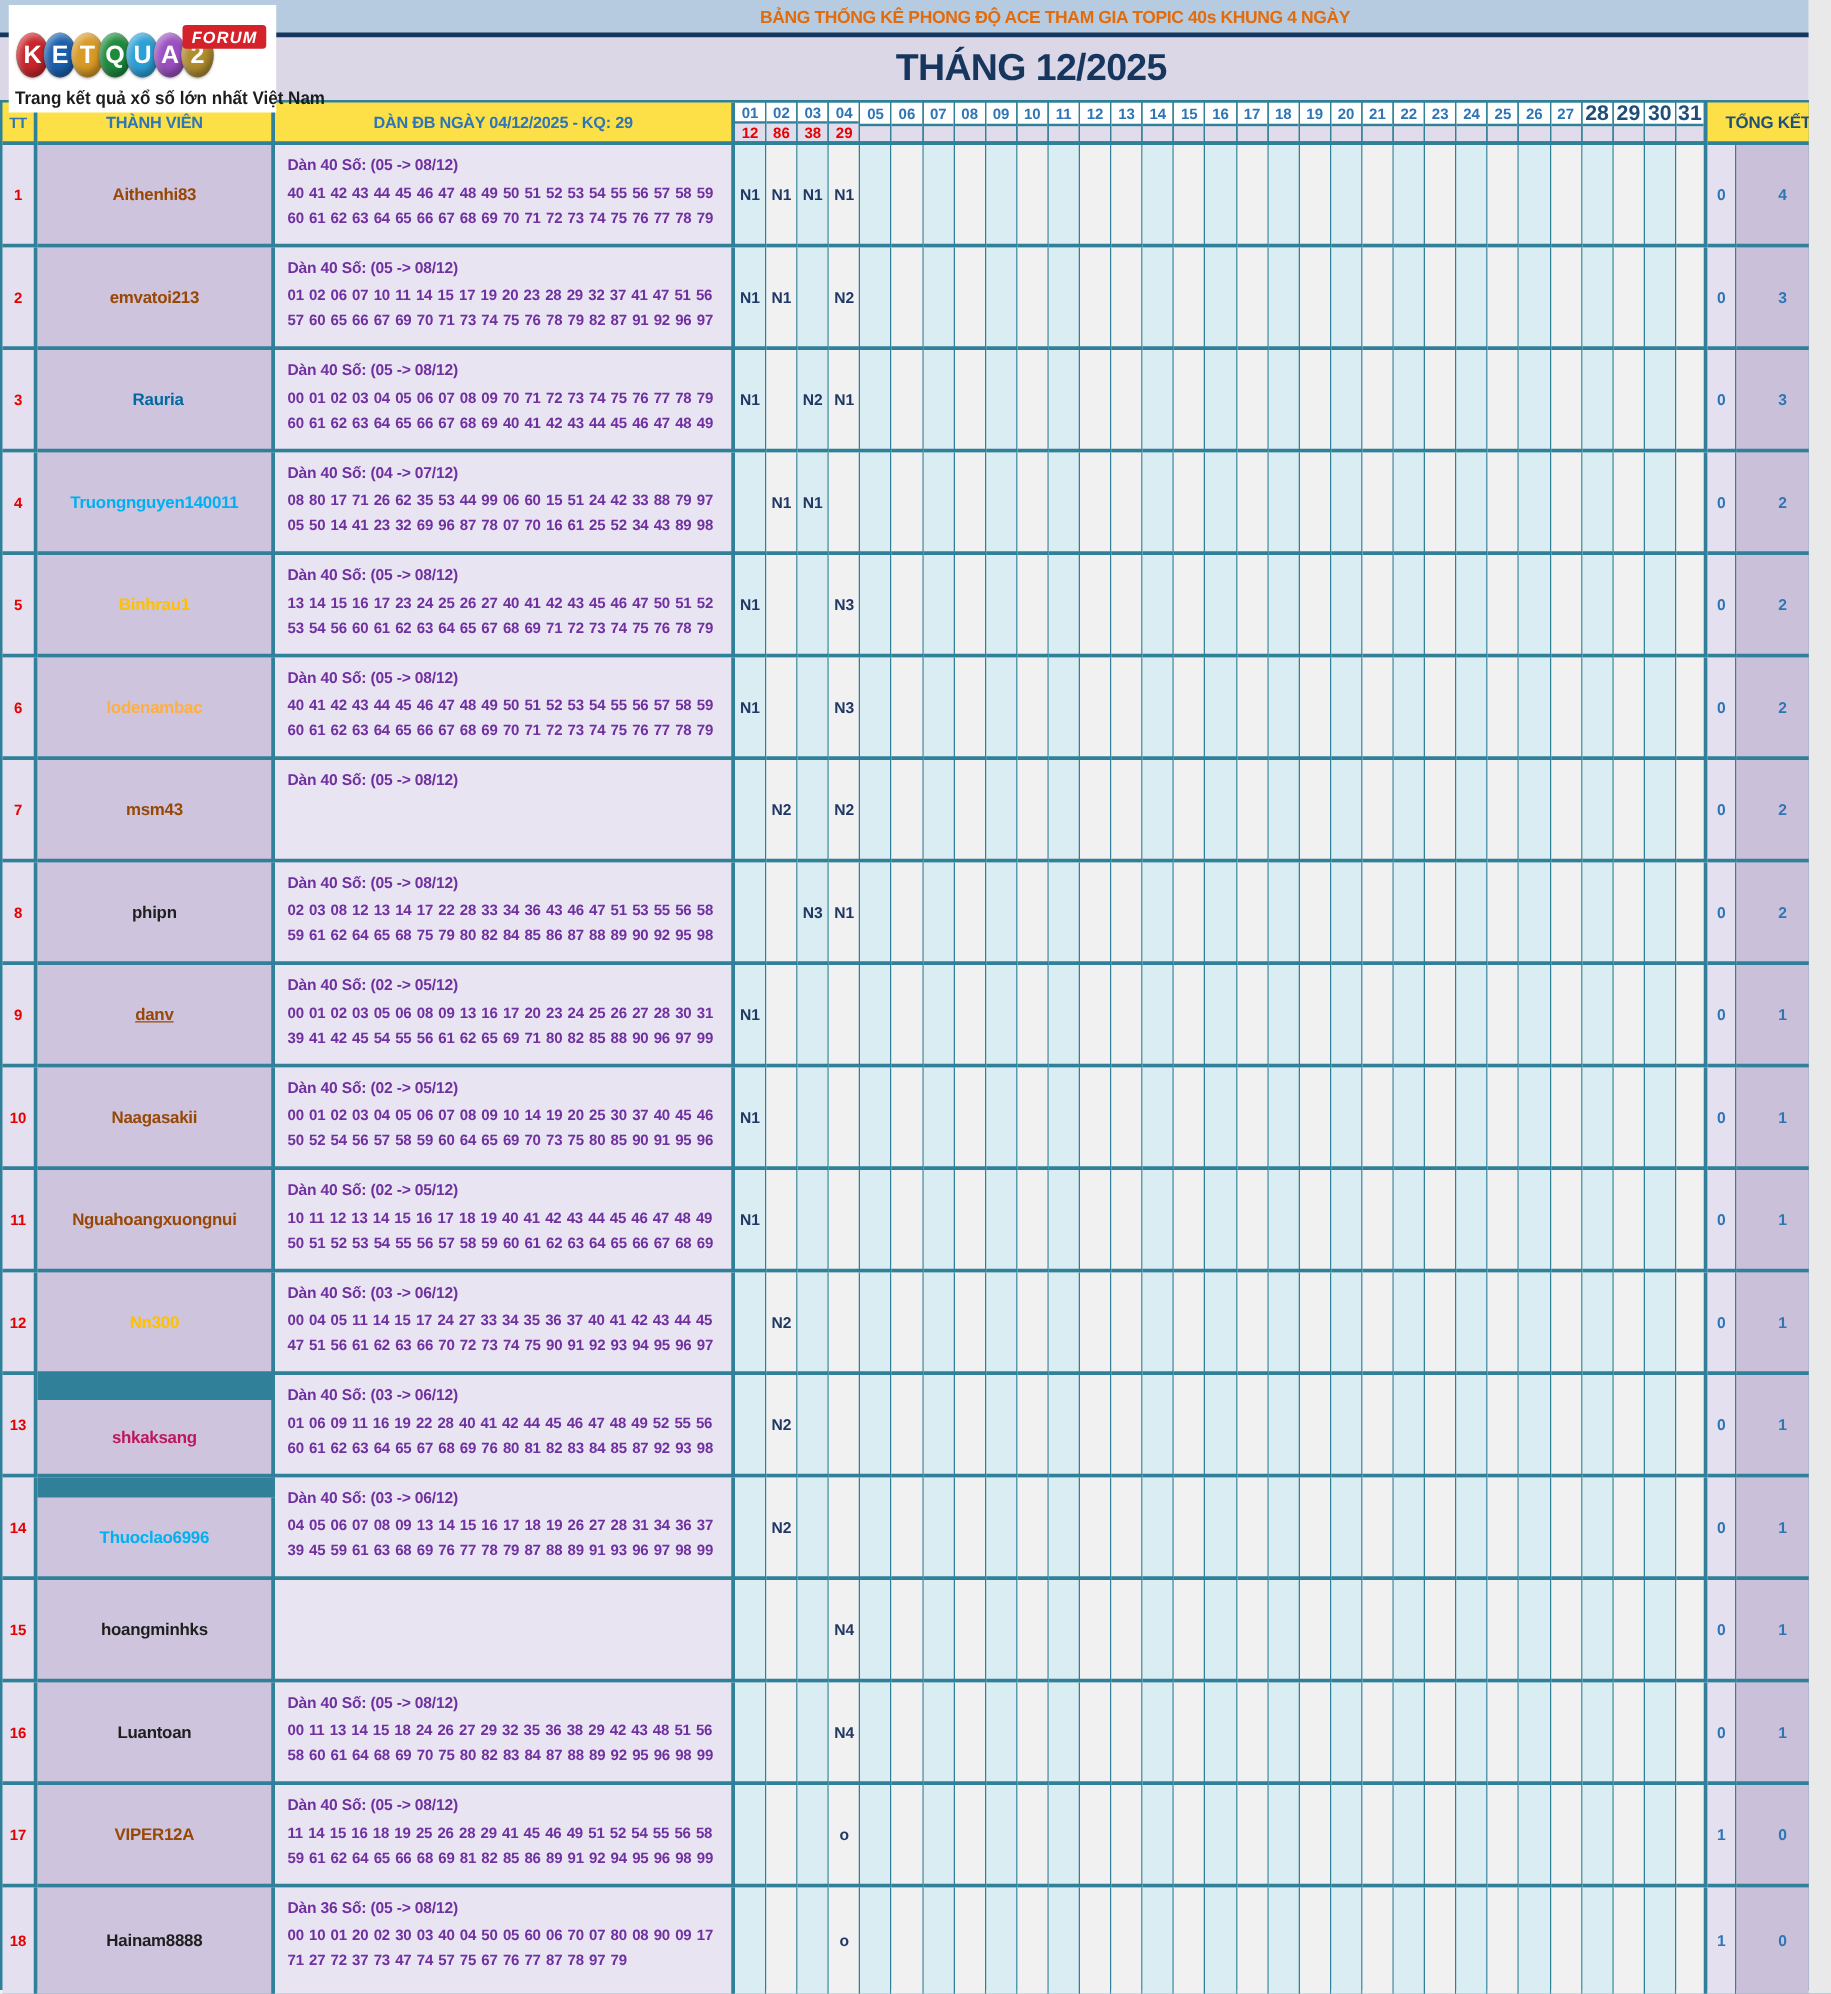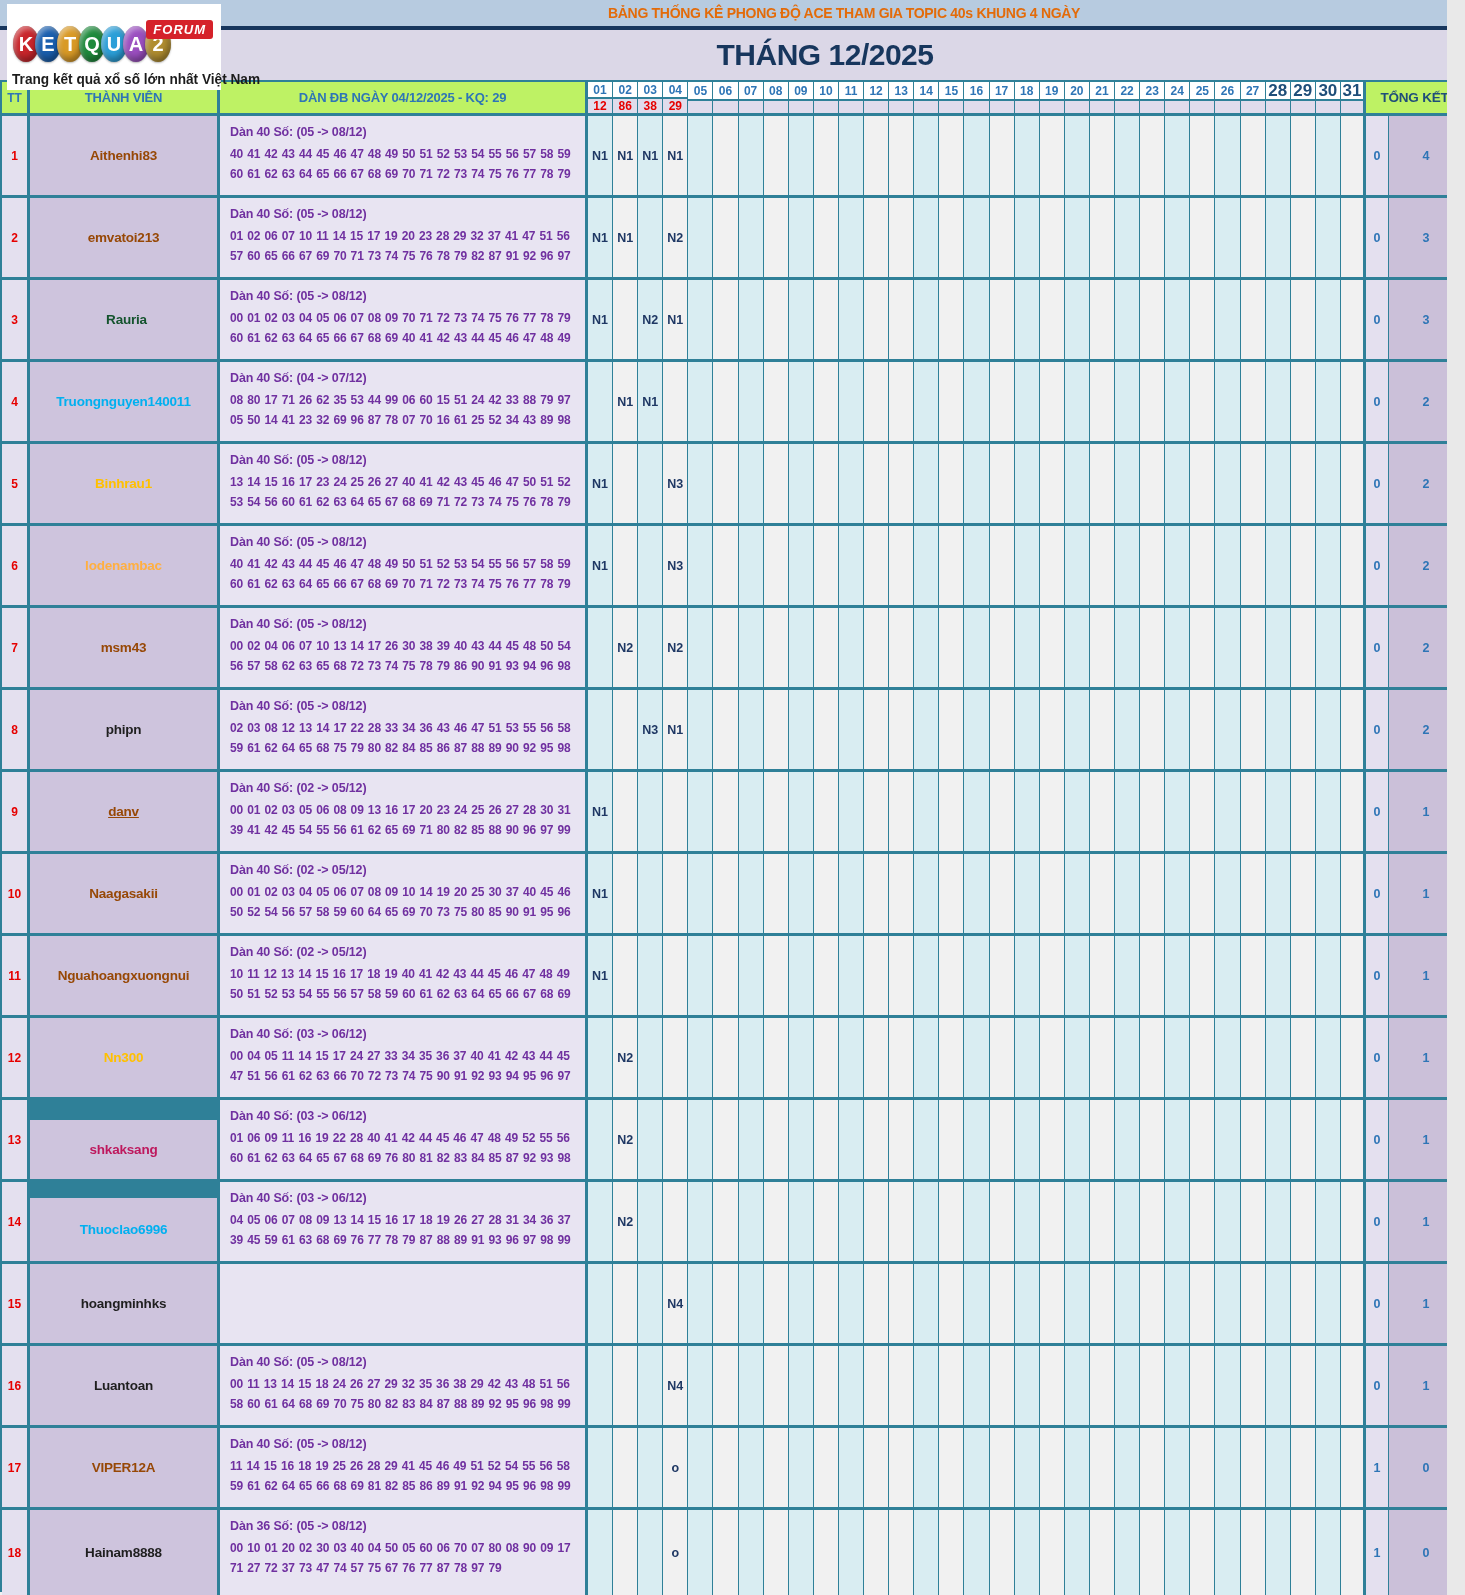--- a/index.html
+++ b/index.html
@@ -22,21 +22,21 @@
   
   .grid{position:absolute;left:0;top:80px;width:1465px;height:1512px;display:grid;box-sizing:border-box;
         grid-template-columns:28px 190px 368px repeat(31,1fr) 23px 74px;
         grid-template-rows:34px repeat(17,82px) 88px;
         border:2px solid #2f8098;background:#2f8098;}
   .c{box-sizing:border-box;border-right:1px solid #2f8098;border-bottom:3px solid #2f8098;overflow:hidden;}
   .br3{border-right-width:3px;}
   .brn{border-right-width:0;}
 
   
-  .hcell{background:#bef264;display:flex;align-items:center;justify-content:center;color:#2e75b6;font-weight:bold;font-size:13px;letter-spacing:-0.2px;}
+  .hcell{background:#fde047;display:flex;align-items:center;justify-content:center;color:#2e75b6;font-weight:bold;font-size:13px;letter-spacing:-0.2px;}
   .hcell.small{font-size:12px;}
   .total-header{color:#1f4e79;font-size:13.5px;}
   .day-stack{display:flex;flex-direction:column;}
   .day-num{height:19px;background:#ffffff;border-bottom:2px solid #2f8098;box-sizing:border-box;display:flex;align-items:center;justify-content:center;color:#2e75b6;font-weight:bold;font-size:12px;}
   .day-num.day-strong{color:#1f4e79;font-size:17px;}
   .day-res{flex:1;background:#e0dcec;display:flex;align-items:center;justify-content:center;color:#e60000;font-weight:bold;font-size:12px;}
 
   
   .tt-cell{background:#e4e0ef;display:flex;align-items:center;justify-content:center;color:#e60000;font-weight:bold;font-size:12px;}
   .member-cell{background:#cec4dd;display:flex;align-items:center;justify-content:center;font-weight:bold;font-size:13.5px;letter-spacing:-0.2px;text-align:center;padding:0 4px;}
@@ -275,21 +275,21 @@
       <div class="c date-cell day-white"></div>
       <div class="c date-cell day-cyan"></div>
       <div class="c date-cell day-white"></div>
       <div class="c date-cell day-cyan"></div>
       <div class="c date-cell day-white"></div>
       <div class="c date-cell day-cyan"></div>
       <div class="c date-cell day-white br3"></div>
       <div class="c t1-cell">0</div>
       <div class="c brn t2-cell">3</div>
       <div class="c br3 tt-cell">3</div>
-      <div class="c br3 member-cell" style="color: #14532d; padding-left: 10px;">Rauria</div>
+      <div class="c br3 member-cell" style="color: #0369a1; padding-left: 10px;">Rauria</div>
       <div class="c br3 dan-cell">
         <div class="dan-title">Dàn 40 Số: (05 -&gt; 08/12)</div>
         <div class="dan-numbers">00 01 02 03 04 05 06 07 08 09 70 71 72 73 74 75 76 77 78 79 60 61 62 63 64 65 66 67 68 69 40 41 42 43 44 45 46 47 48 49</div>
       </div>
       <div class="c date-cell day-cyan">N1</div>
       <div class="c date-cell day-white"></div>
       <div class="c date-cell day-cyan">N2</div>
       <div class="c date-cell day-white">N1</div>
       <div class="c date-cell day-cyan"></div>
       <div class="c date-cell day-white"></div>
@@ -434,21 +434,20 @@
       <div class="c date-cell day-cyan"></div>
       <div class="c date-cell day-white"></div>
       <div class="c date-cell day-cyan"></div>
       <div class="c date-cell day-white br3"></div>
       <div class="c t1-cell">0</div>
       <div class="c brn t2-cell">2</div>
       <div class="c br3 tt-cell">7</div>
       <div class="c br3 member-cell" style="color: rgb(151, 72, 6);">msm43</div>
       <div class="c br3 dan-cell">
         <div class="dan-title">Dàn 40 Số: (05 -&gt; 08/12)</div>
-        <div class="dan-numbers">00 02 04 06 07 10 13 14 17 26 30 38 39 40 43 44 45 48 50 54 56 57 58 62 63 65 68 72 73 74 75 78 79 86 90 91 93 94 96 98</div>
       </div>
       <div class="c date-cell day-cyan"></div>
       <div class="c date-cell day-white">N2</div>
       <div class="c date-cell day-cyan"></div>
       <div class="c date-cell day-white">N2</div>
       <div class="c date-cell day-cyan"></div>
       <div class="c date-cell day-white"></div>
       <div class="c date-cell day-cyan"></div>
       <div class="c date-cell day-white"></div>
       <div class="c date-cell day-cyan"></div>

